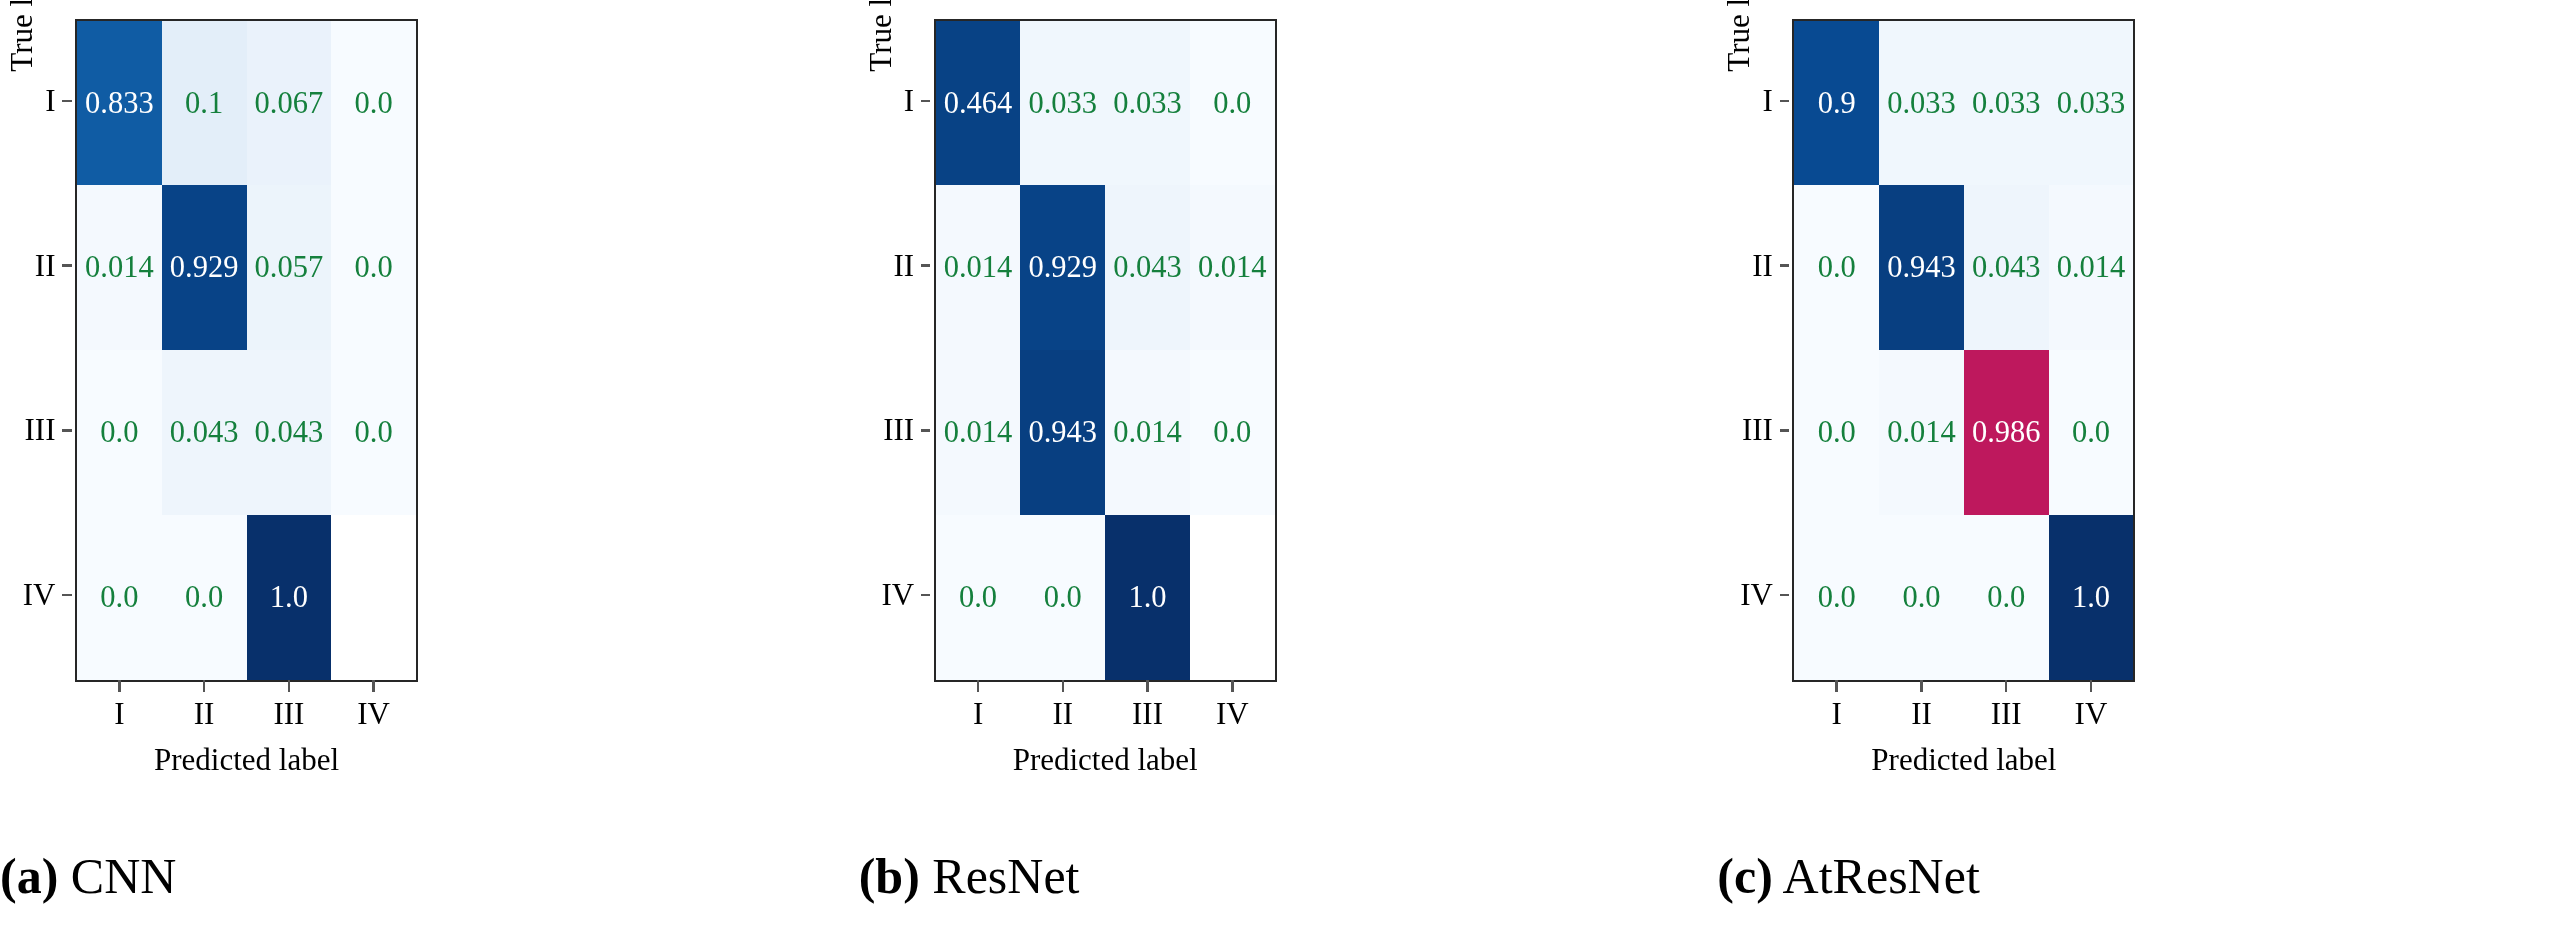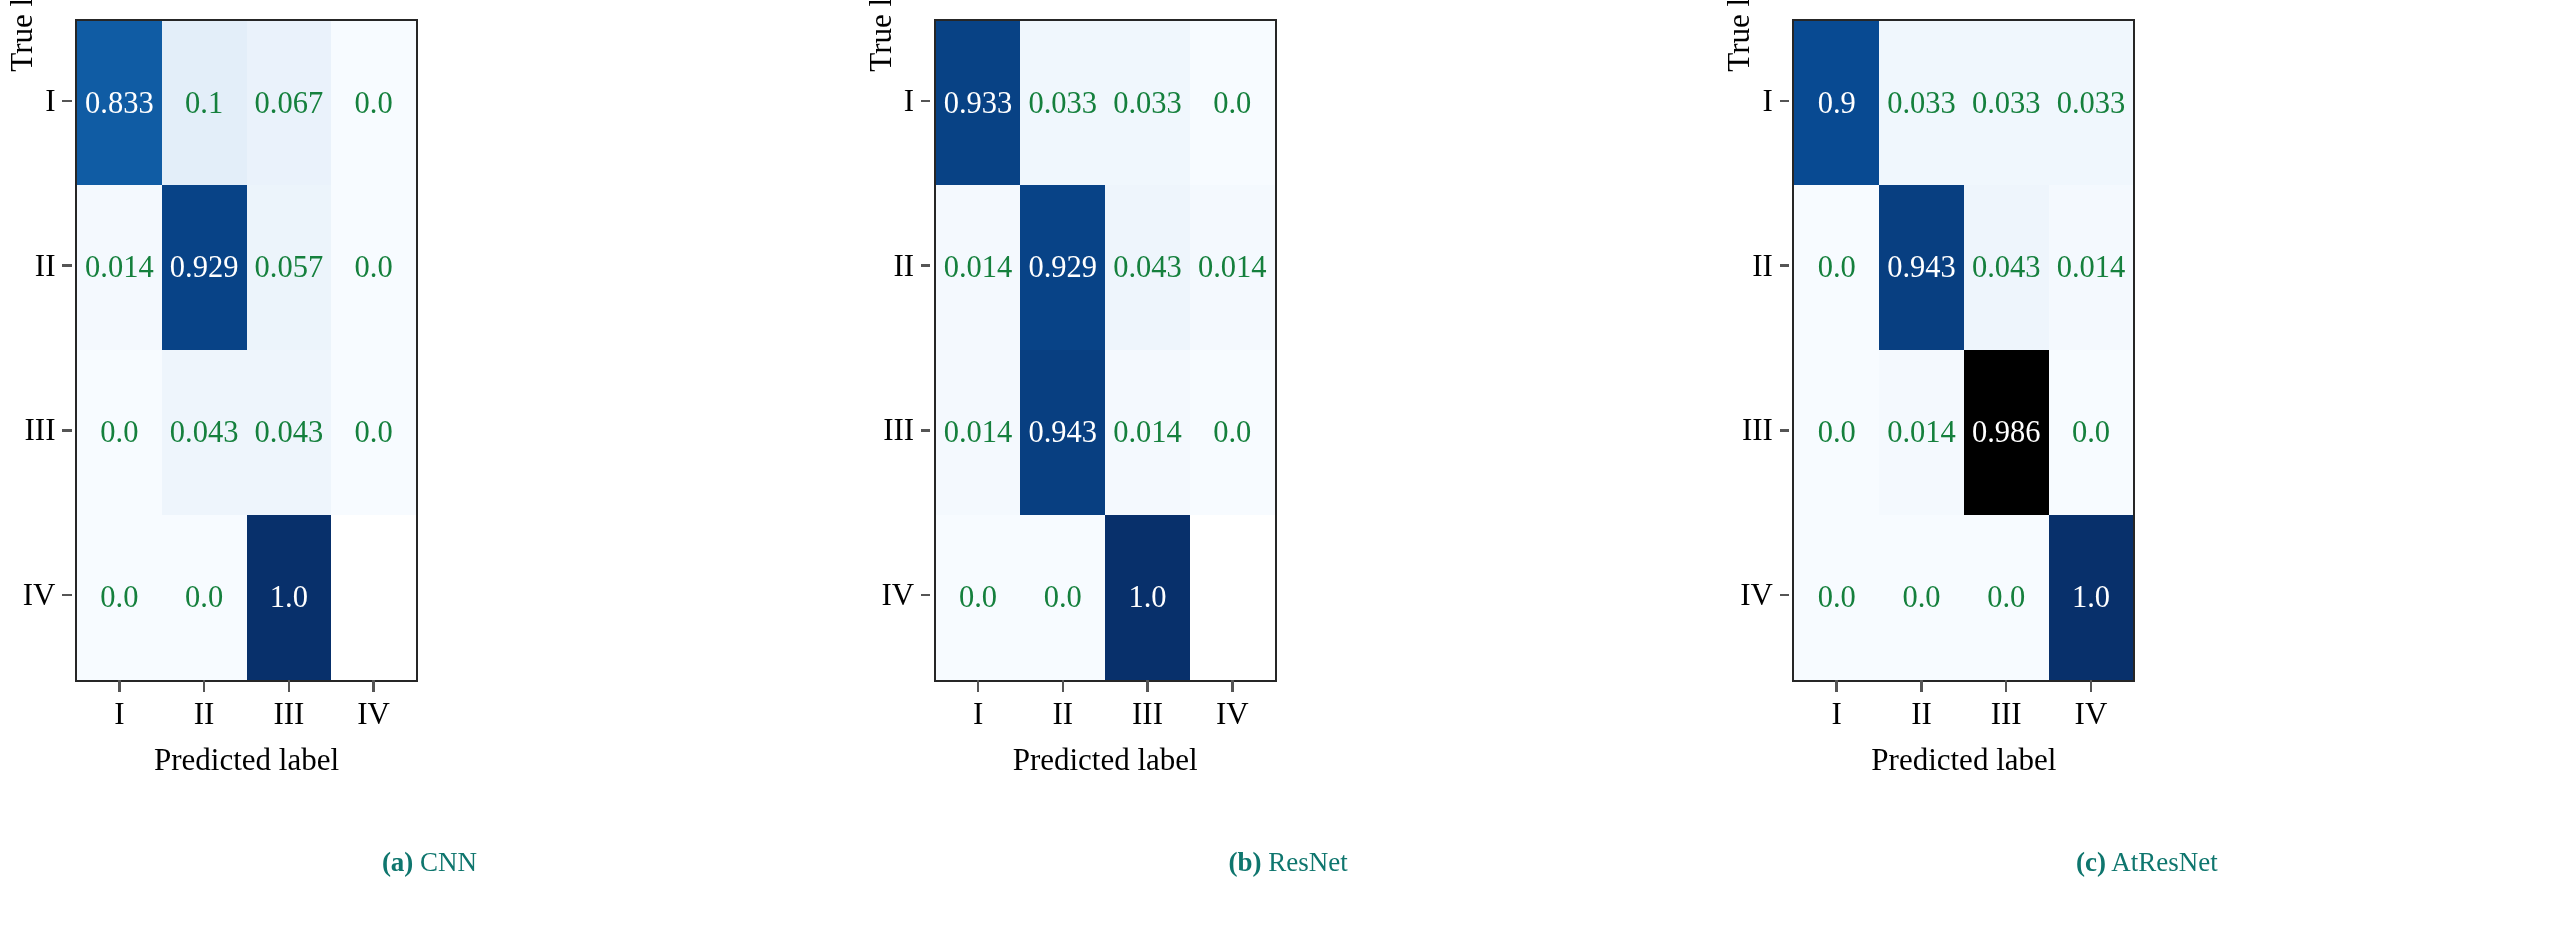--- a/index.html
+++ b/index.html
@@ -142,23 +142,22 @@
     text-align: center;
     font-size: 31px;
     color: #000;
   }
 
   .caption {
     position: absolute;
     left: 0;
     top: 847px;
     width: 859px;
-    text-align: center;
-    font-size: 27px;
-    color: #0f766e;
+    font-size: 50px;
+    color: #000000;
     white-space: nowrap;
   }
   .caption .tag {
     font-weight: bold;
   }
 </style>
 </head>
 <body>
 
 <div class="figure" id="figure-root">
@@ -231,21 +230,21 @@
           <div class="ytick">
             <span>III</span>
             <span class="tick-mark"></span>
           </div>
           <div class="ytick">
             <span>IV</span>
             <span class="tick-mark"></span>
           </div>
         </div>
         <div class="matrix">
-          <div class="cell dark" style="background: rgb(8, 66, 133);">0.933</div>
+          <div class="cell dark" style="background: rgb(8, 66, 133);">0.464</div>
           <div class="cell" style="background: rgb(240, 247, 253);">0.033</div>
           <div class="cell" style="background: rgb(240, 247, 253);">0.033</div>
           <div class="cell" style="background: rgb(247, 251, 255);">0.0</div>
           <div class="cell" style="background: rgb(244, 249, 254);">0.014</div>
           <div class="cell dark" style="background: rgb(8, 67, 135);">0.929</div>
           <div class="cell" style="background: rgb(238, 245, 252);">0.043</div>
           <div class="cell" style="background: rgb(244, 249, 254);">0.014</div>
           <div class="cell" style="background: rgb(244, 249, 254);">0.014</div>
           <div class="cell dark" style="background: rgb(8, 63, 129);">0.943</div>
           <div class="cell" style="background: rgb(244, 249, 254);">0.014</div>
@@ -295,21 +294,21 @@
           <div class="cell dark" style="background: rgb(8, 74, 146);">0.9</div>
           <div class="cell" style="background: rgb(240, 247, 253);">0.033</div>
           <div class="cell" style="background: rgb(240, 247, 253);">0.033</div>
           <div class="cell" style="background: rgb(240, 247, 253);">0.033</div>
           <div class="cell" style="background: rgb(247, 251, 255);">0.0</div>
           <div class="cell dark" style="background: rgb(8, 63, 129);">0.943</div>
           <div class="cell" style="background: rgb(238, 245, 252);">0.043</div>
           <div class="cell" style="background: rgb(244, 249, 254);">0.014</div>
           <div class="cell" style="background: rgb(247, 251, 255);">0.0</div>
           <div class="cell" style="background: rgb(244, 249, 254);">0.014</div>
-          <div class="cell dark" style="background: #000000;">0.986</div>
+          <div class="cell dark" style="background: #be185d;">0.986</div>
           <div class="cell" style="background: rgb(247, 251, 255);">0.0</div>
           <div class="cell" style="background: rgb(247, 251, 255);">0.0</div>
           <div class="cell" style="background: rgb(247, 251, 255);">0.0</div>
           <div class="cell" style="background: rgb(247, 251, 255);">0.0</div>
           <div class="cell dark" style="background: rgb(8, 48, 107);">1.0</div>
         </div>
         <div class="xaxis-ticks">
           <div class="xtickmark"></div>
           <div class="xtickmark"></div>
           <div class="xtickmark"></div>

